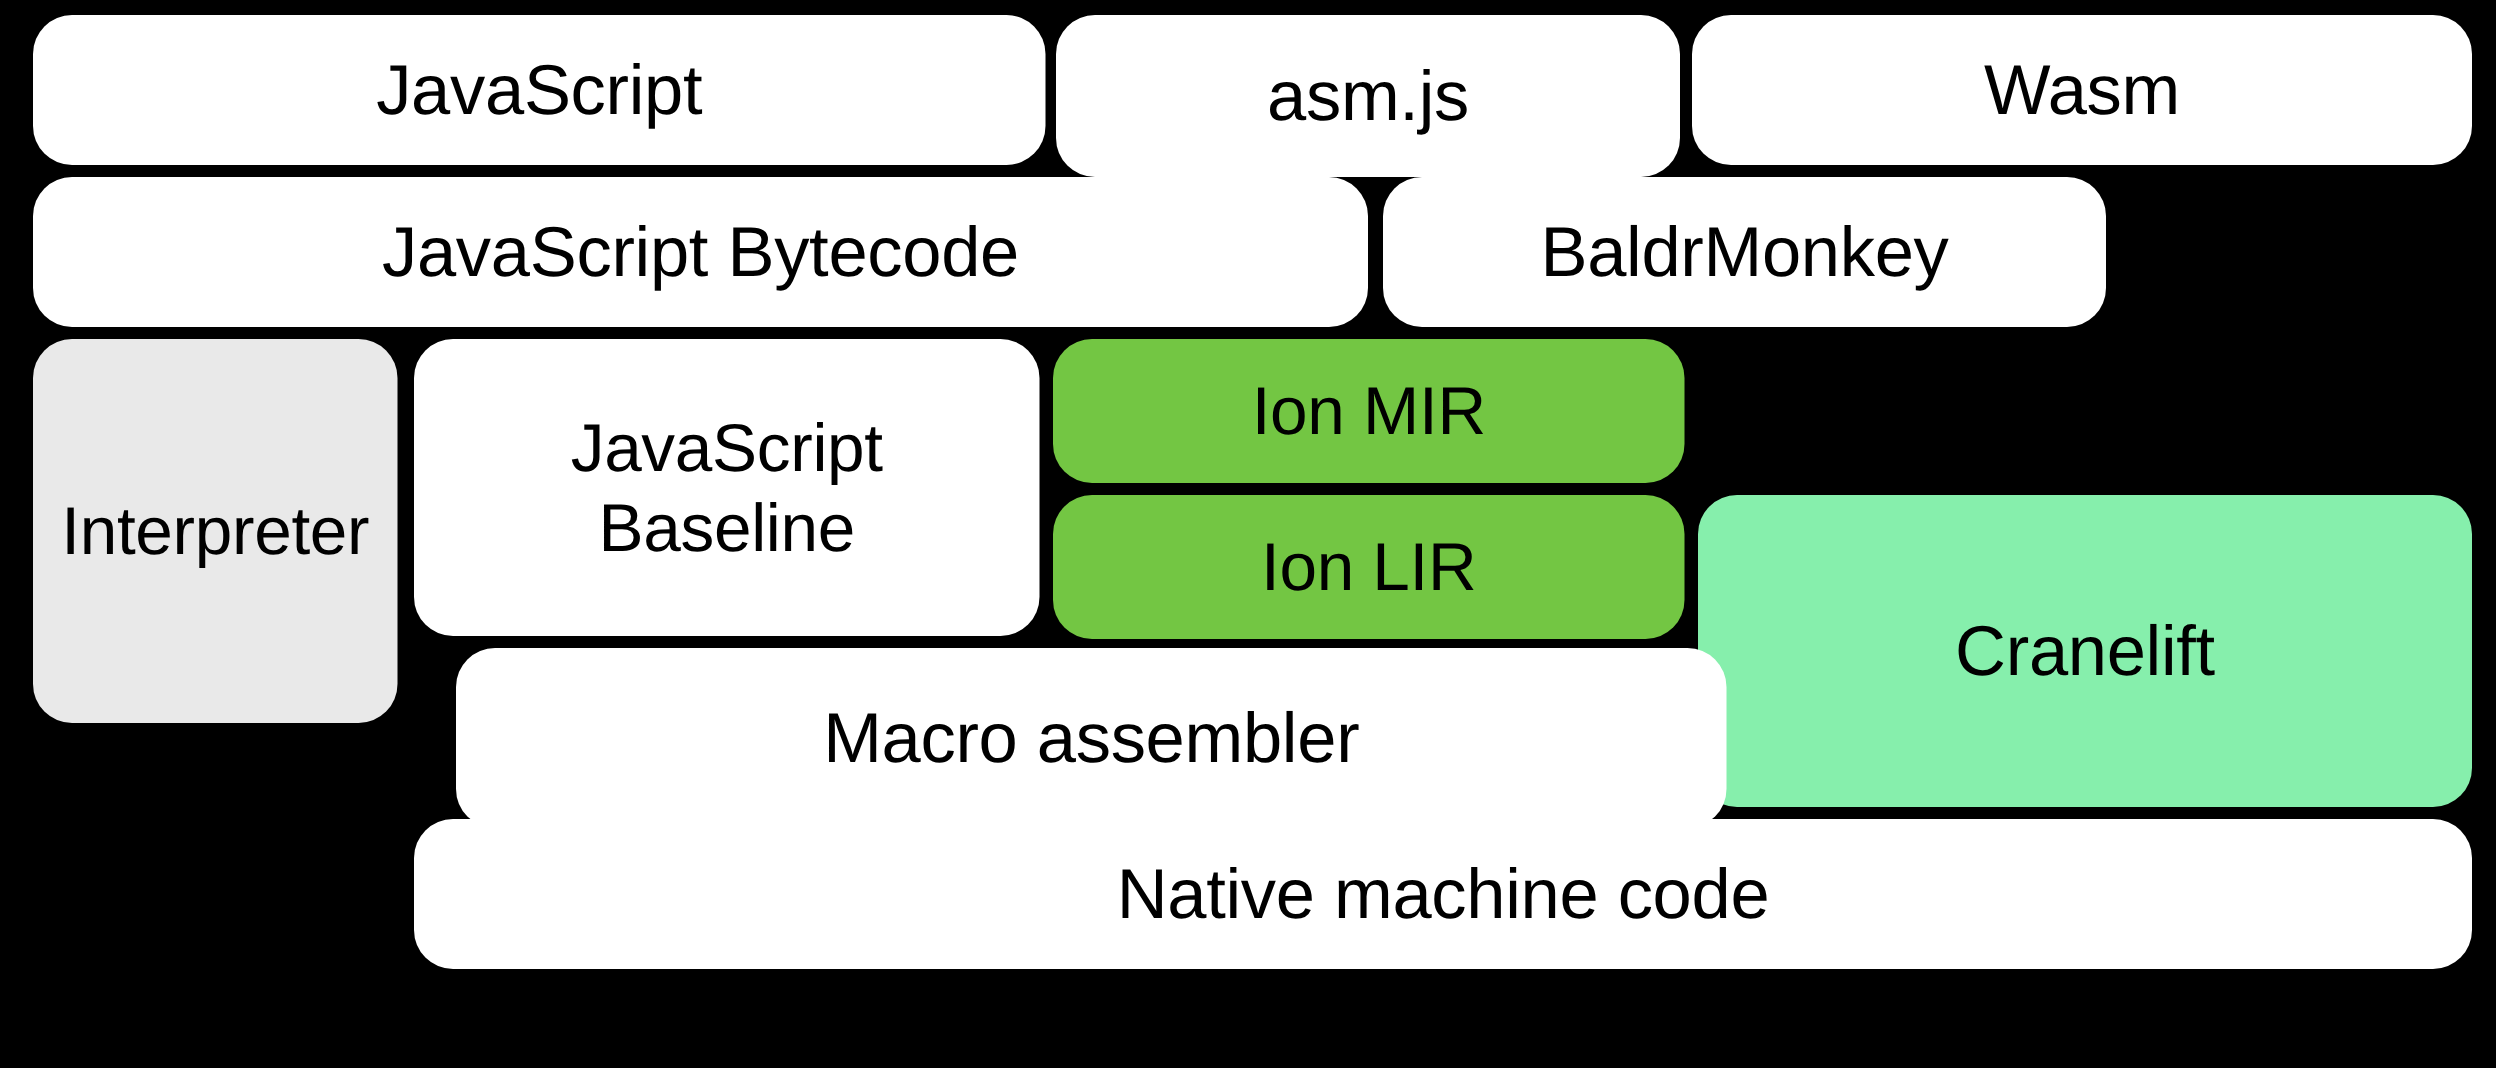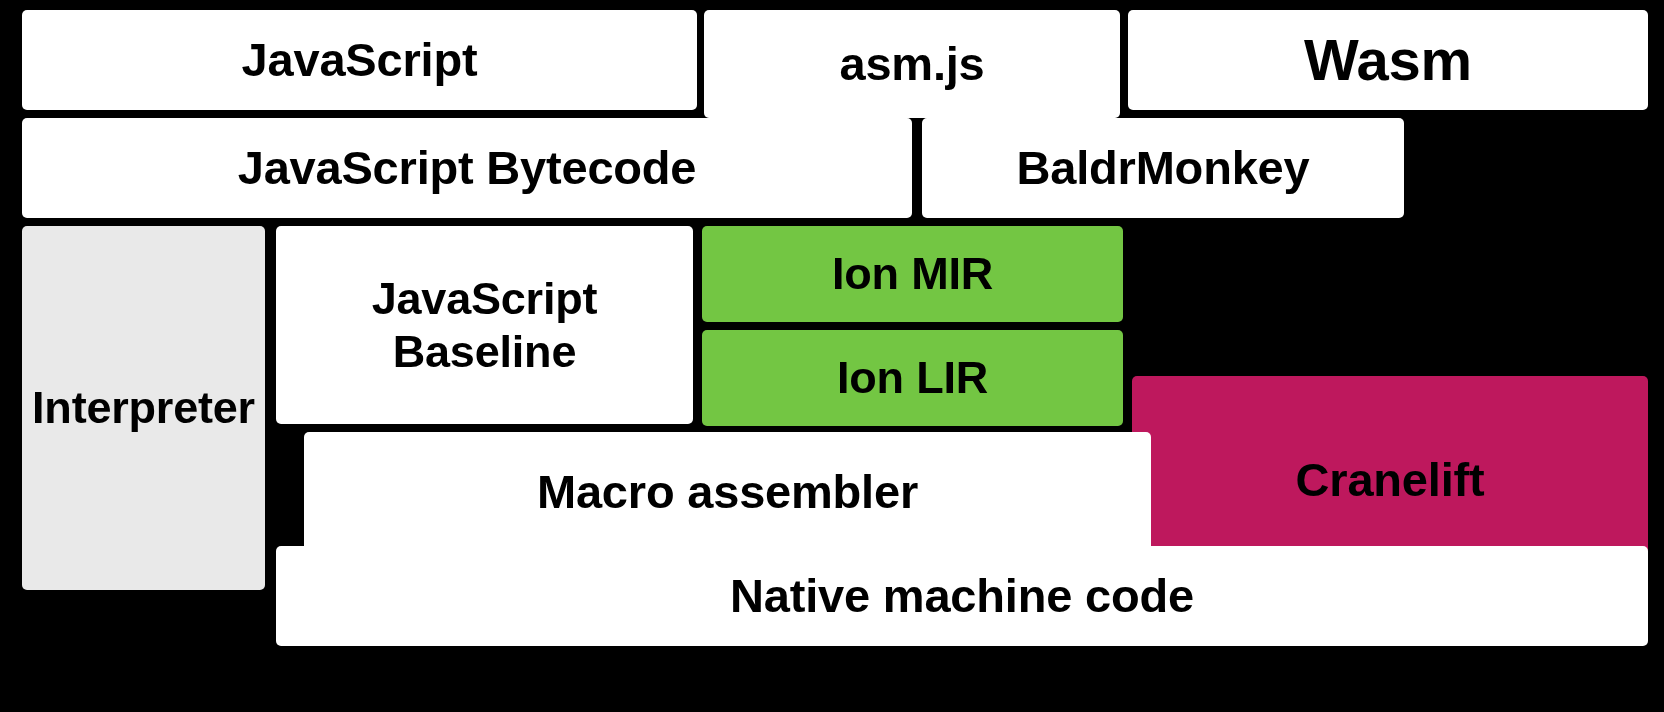--- a/index.html
+++ b/index.html
@@ -17,42 +17,42 @@
     font-family: "Liberation Sans", "DejaVu Sans", sans-serif;
   }
   .node {
     position: absolute;
     box-sizing: border-box;
     display: flex;
     align-items: center;
     justify-content: center;
     text-align: center;
     color: #000000;
-    border-radius: 5px;
+    border-radius: 26px;
     line-height: 1.18;
     white-space: pre-line;
-    font-weight: 700;
+    font-weight: 400;
     letter-spacing: -0.2px;
   }
   .fill-white  { background: #ffffff; }
   .fill-gray   { background: #e9e9e9; }
   .fill-green  { background: #73c643; }
-  .fill-pink   { background: #be185d; margin-top: 46px; }
+  .fill-pink   { background: #86efac; }
 
   
   .n-javascript      { left:22px;   top:10px;  width:675px; height:100px; font-size:47px; }
   .n-asmjs           { left:704px;  top:10px;  width:416px; height:108px; font-size:47px; }
-  .n-wasm            { left:1128px; top:10px;  width:520px; height:100px; font-size:58px; }
+  .n-wasm            { left:1128px; top:10px;  width:520px; height:100px; font-size:47px; }
 
   
   .n-js-bytecode     { left:22px;   top:118px; width:890px; height:100px; font-size:47px; }
   .n-baldrmonkey     { left:922px;  top:118px; width:482px; height:100px; font-size:47px; }
 
   
-  .n-interpreter     { left:22px;   top:226px; width:243px; height:364px; font-size:45px; }
+  .n-interpreter     { left:22px;   top:226px; width:243px; height:256px; font-size:45px; }
   .n-js-baseline     { left:276px;  top:226px; width:417px; height:198px; font-size:45px; }
   .n-ion-mir         { left:702px;  top:226px; width:421px; height:96px;  font-size:45px;text-align:center; }
   .n-ion-lir         { left:702px;  top:330px; width:421px; height:96px;  font-size:45px; }
   .n-cranelift       { left:1132px; top:330px; width:516px; height:208px; font-size:47px; }
   .n-macro-assembler { left:276px;  top:432px; width:847px; height:120px; font-size:47px;margin-left:28px; }
 
   
   .n-native-code     { left:276px;  top:546px; width:1372px; height:100px; font-size:47px; }
 </style>
 </head>

